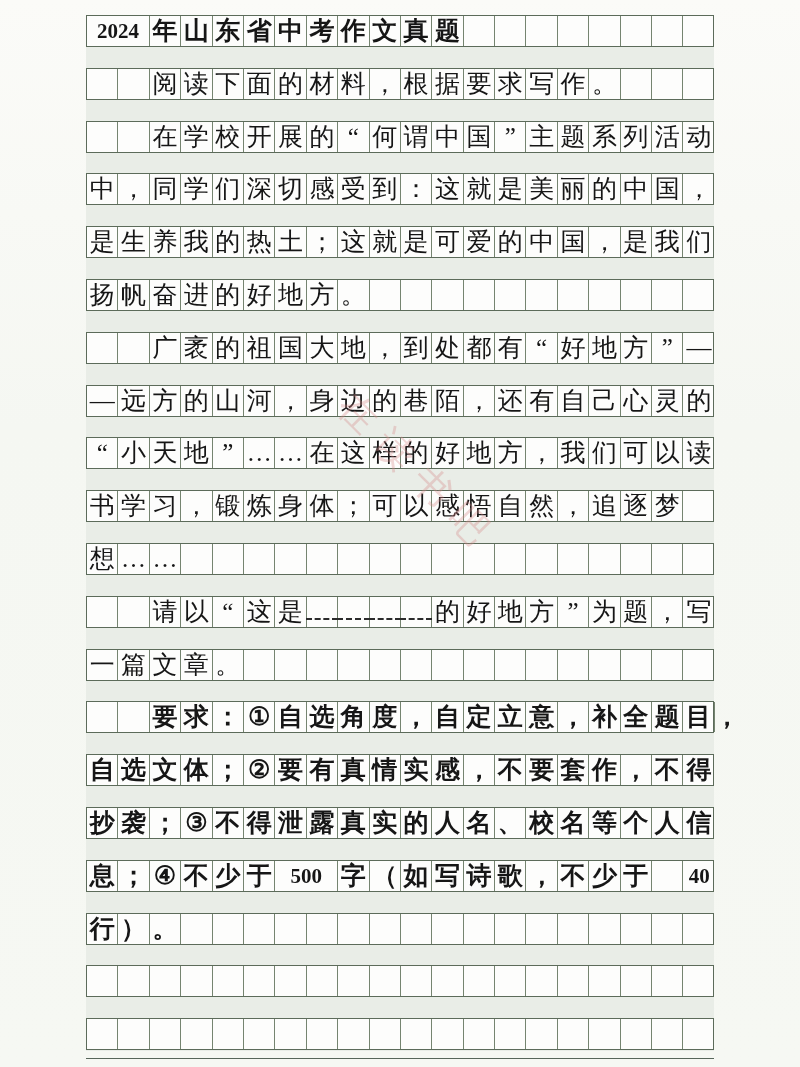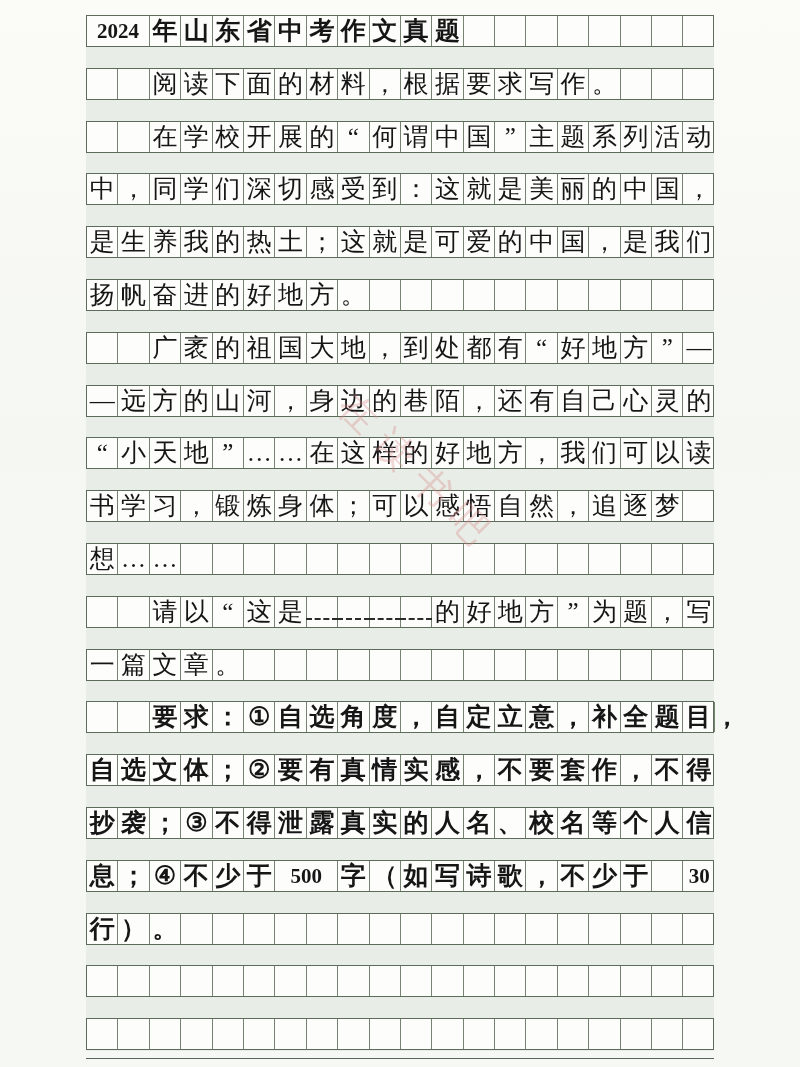--- a/index.html
+++ b/index.html
@@ -429,21 +429,21 @@
       <span class="cell">（</span>
       <span class="cell">如</span>
       <span class="cell">写</span>
       <span class="cell">诗</span>
       <span class="cell">歌</span>
       <span class="cell">，</span>
       <span class="cell">不</span>
       <span class="cell">少</span>
       <span class="cell">于</span>
       <span class="cell"></span>
-      <span class="cell num">30</span>
+      <span class="cell num">40</span>
     </div>
     <div class="row bold">
       <span class="cell">行</span>
       <span class="cell">）</span>
       <span class="cell">。</span>
       <span class="cell"></span>
       <span class="cell"></span>
       <span class="cell"></span>
       <span class="cell"></span>
       <span class="cell"></span>

